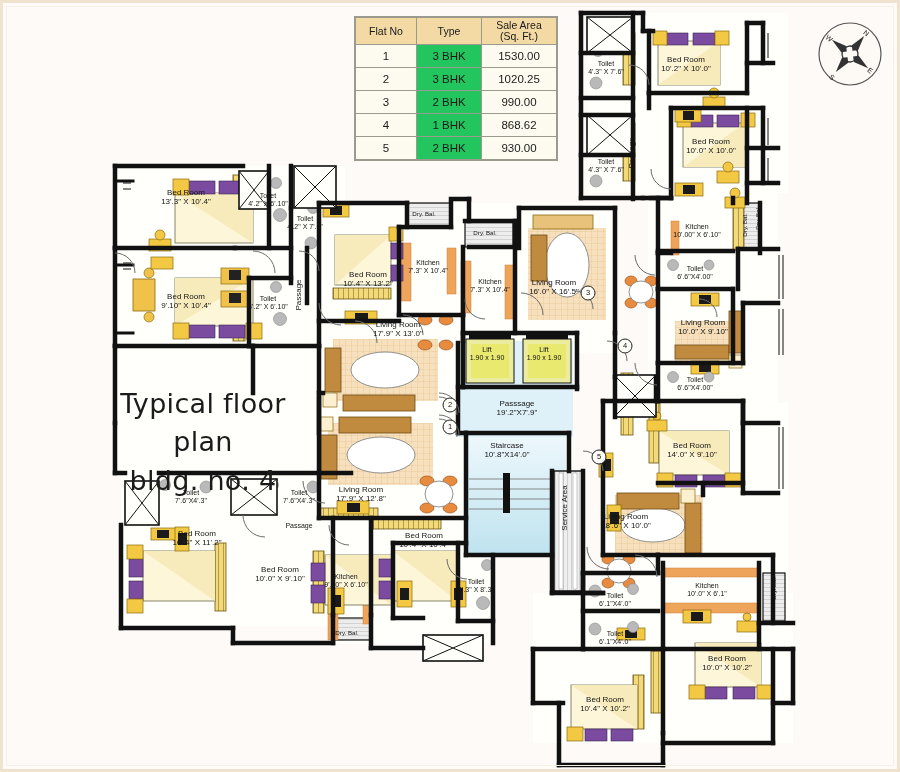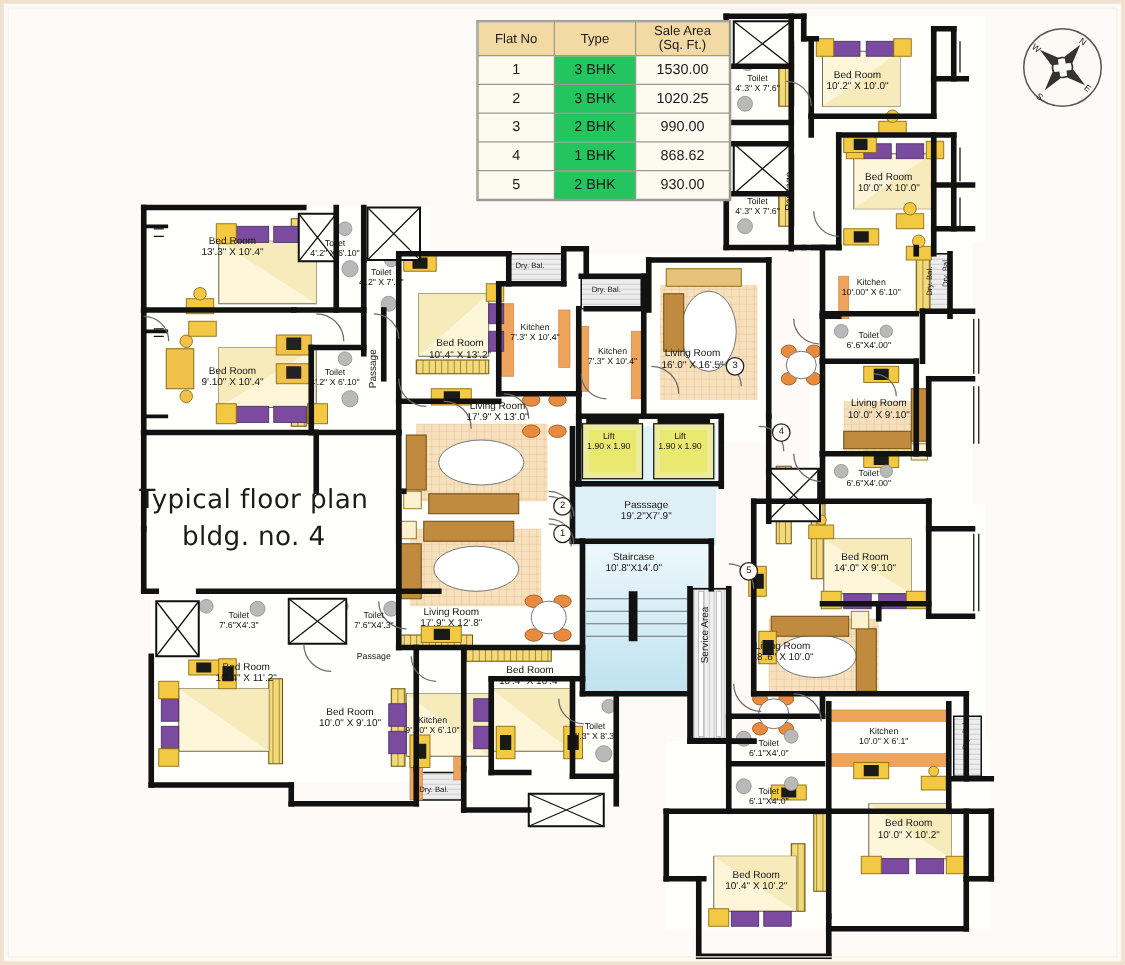--- a/index.html
+++ b/index.html
@@ -18,21 +18,21 @@
   }
   #frame:after{
     content:"";position:absolute;inset:3px;
     border:1px solid #f6efe4;pointer-events:none;
   }
   #canvas{position:absolute;inset:0;}
   svg{position:absolute;left:0;top:0;}
 
   
   #schedule{
-    position:absolute;left:379px;top:14px;
+    position:absolute;left:352px;top:14px;
     border-collapse:collapse;
     font-size:11px;color:#1a1a1a;
     background:#fffdf6;
     box-shadow:0 0 0 1px #9a9a8e;
   }
   #schedule th,#schedule td{
     border:1px solid #9a9a8e;
     text-align:center;
     padding:2px 6px;
     height:18px;
@@ -48,21 +48,21 @@
   #schedule td.flatno{width:48px;background:#fdfbf0;}
   #schedule td.type{width:52px;background:#22c55e;}
   #schedule td.area{width:62px;background:#fdfbf0;text-align:center;}
   #schedule tbody tr td{font-size:11.5px;}
 
   
   #title{
     position:absolute;left:100px;top:382px;width:200px;
     text-align:center;color:#1b1b1b;
     font-family:"DejaVu Sans", sans-serif;
-    font-size:21px;line-height:1.42;
+    font-size:27px;line-height:1.42;
     letter-spacing:.3px;
   }
   #title .l2{display:block;}
 
   
   #compass{position:absolute;left:812px;top:16px;width:70px;height:70px;}
 
   
   .lbl{
     position:absolute;

